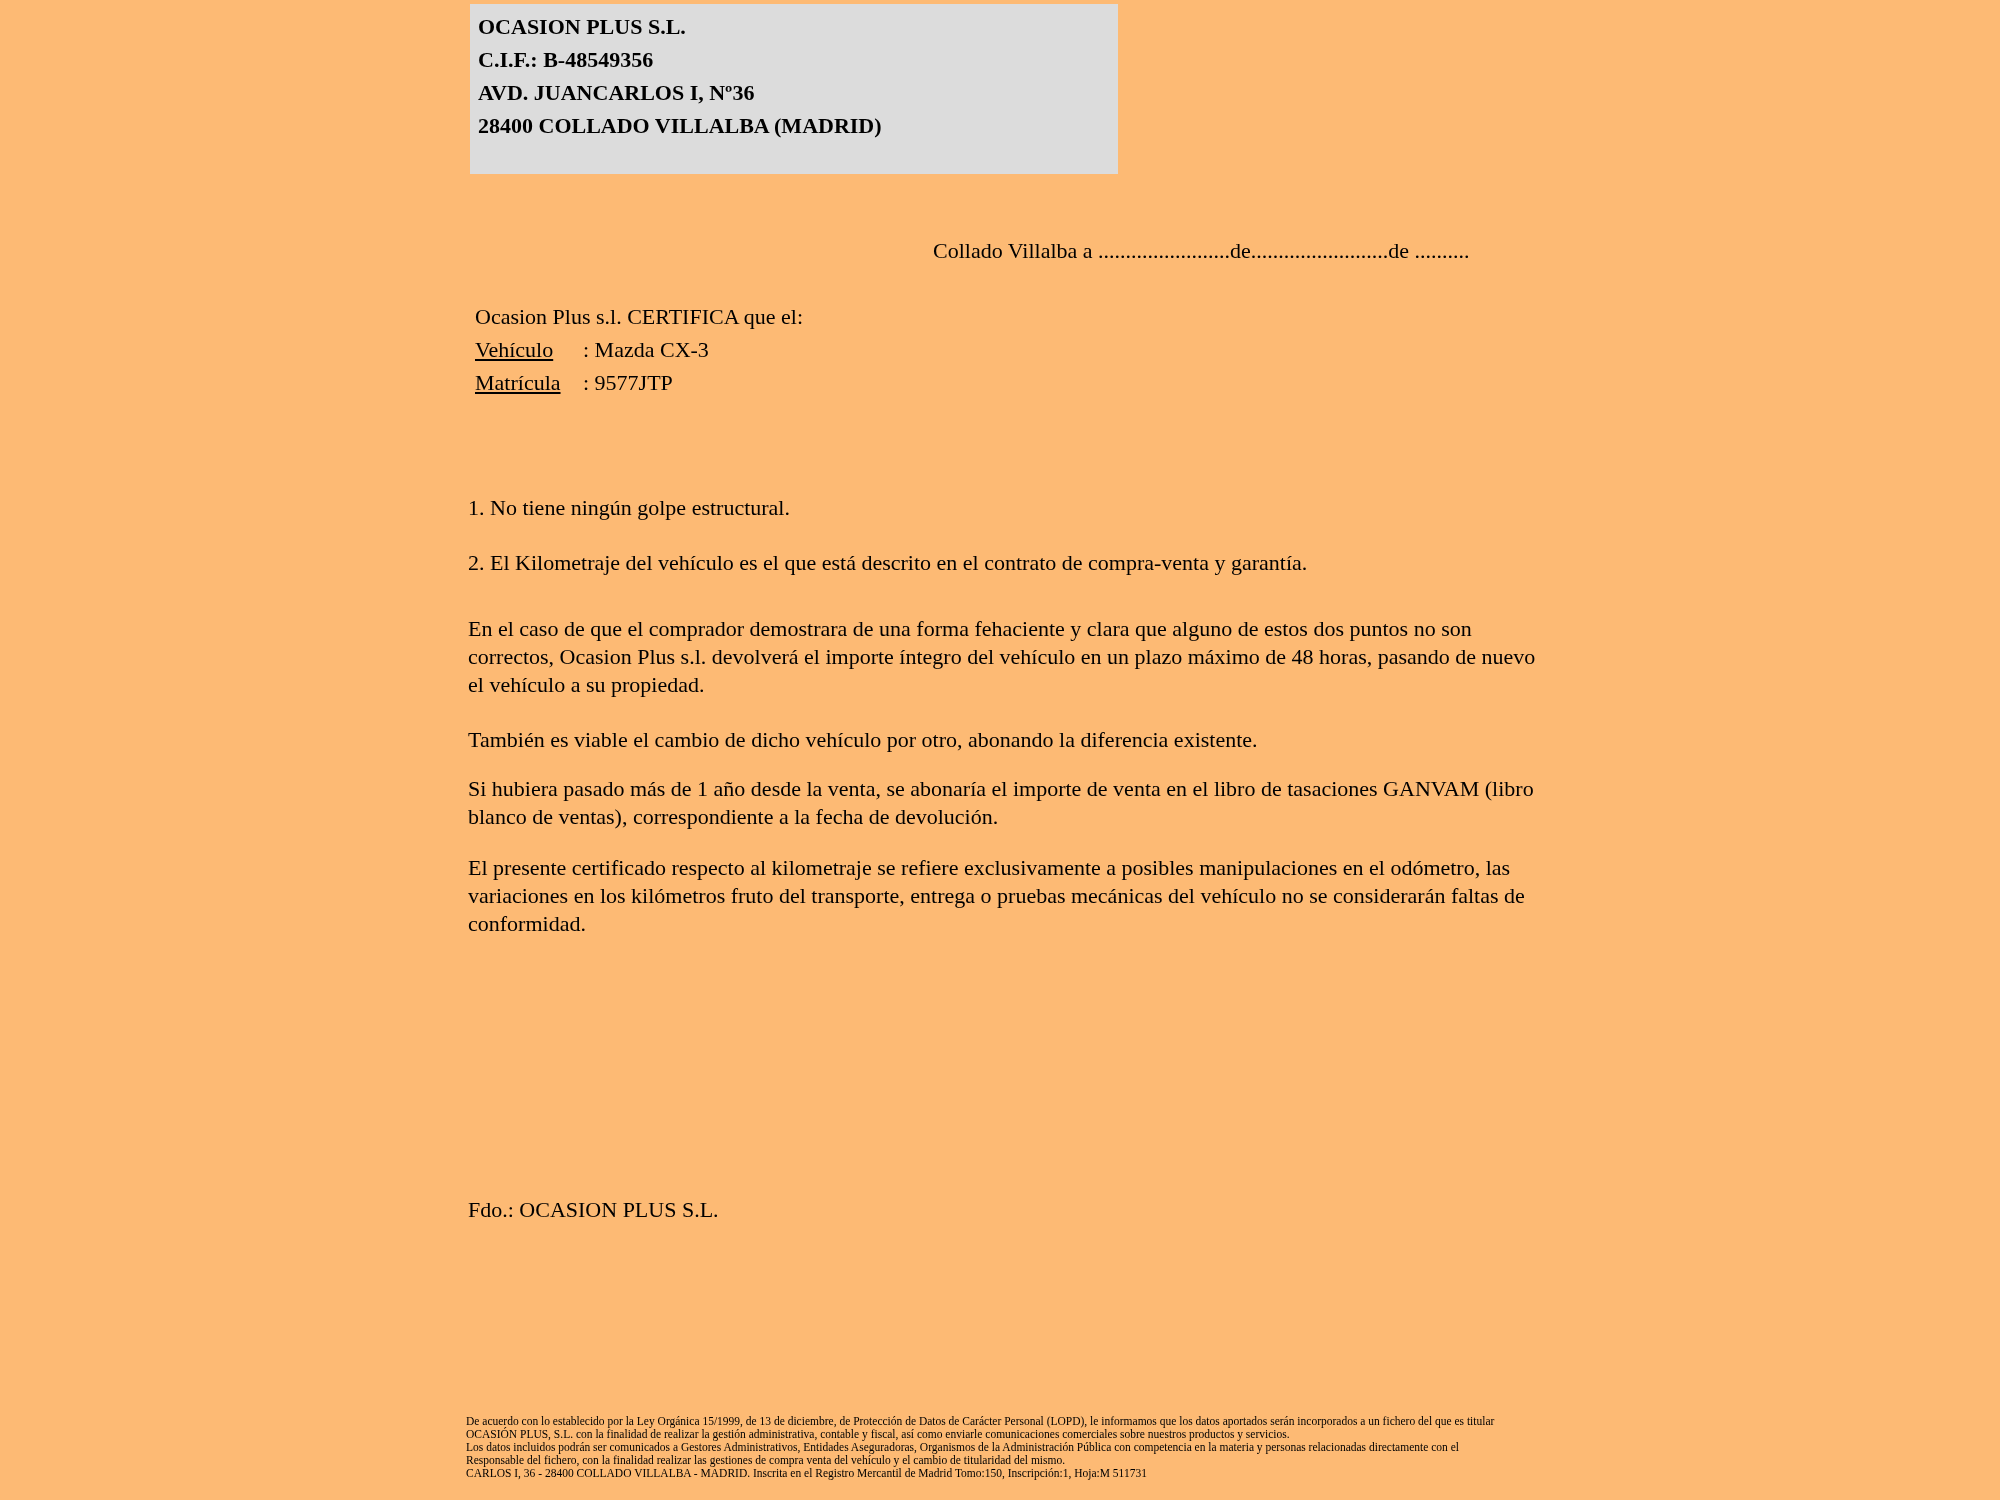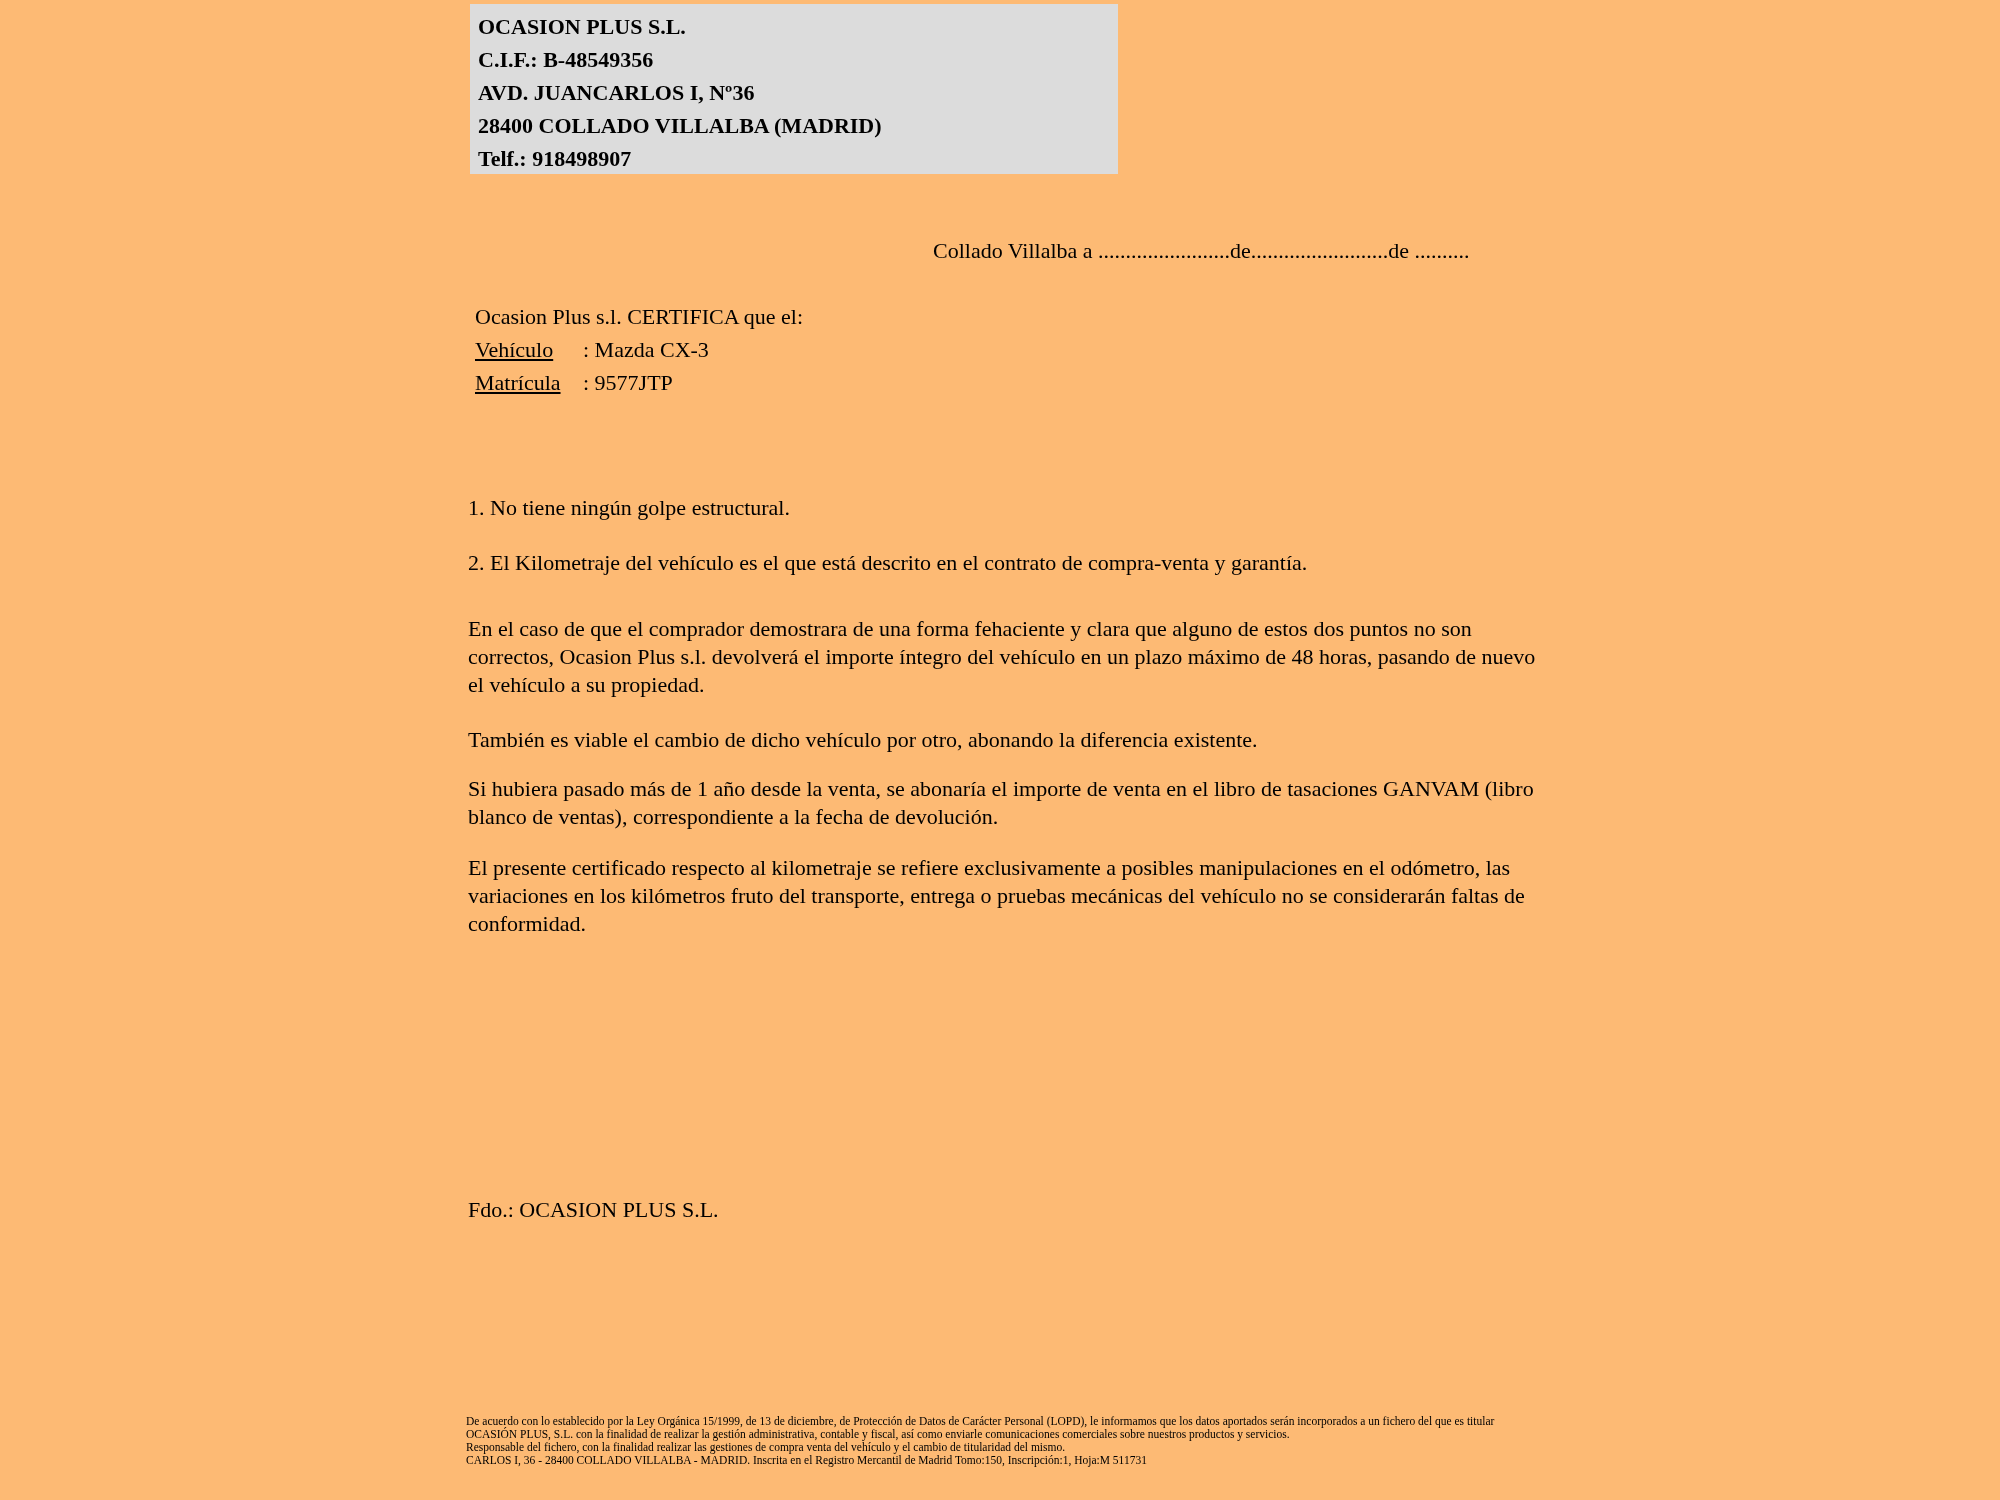--- a/index.html
+++ b/index.html
@@ -97,21 +97,20 @@
 </head>
 <body>
 
 <div class="doc">
 
   <div class="header-box">
     <div class="hline">OCASION PLUS S.L.</div>
     <div class="hline">C.I.F.: B-48549356</div>
     <div class="hline">AVD. JUANCARLOS I, Nº36</div>
     <div class="hline">28400 COLLADO VILLALBA (MADRID)</div>
-    <div class="hline">Telf.: 918498907</div>
   </div>
 
   <div class="date-line">Collado Villalba a ........................de.........................de ..........</div>
 
   <div class="certify">
     <div class="intro">Ocasion Plus s.l. CERTIFICA que el:</div>
     <div class="kv">
       <span class="kv-label">Vehículo</span><span class="kv-value">: Mazda CX-3</span>
     </div>
     <div class="kv">
@@ -125,17 +124,18 @@
   <div class="para para1">En el caso de que el comprador demostrara de una forma fehaciente y clara que alguno de estos dos puntos no son correctos, Ocasion Plus s.l. devolverá el importe íntegro del vehículo en un plazo máximo de 48 horas, pasando de nuevo el vehículo a su propiedad.</div>
   <div class="para para2">También es viable el cambio de dicho vehículo por otro, abonando la diferencia existente.</div>
   <div class="para para3">Si hubiera pasado más de 1 año desde la venta, se abonaría el importe de venta en el libro de tasaciones GANVAM (libro blanco de ventas), correspondiente a la fecha de devolución.</div>
   <div class="para para4">El presente certificado respecto al kilometraje se refiere exclusivamente a posibles manipulaciones en el odómetro, las variaciones en los kilómetros fruto del transporte, entrega o pruebas mecánicas del vehículo no se considerarán faltas de conformidad.</div>
 
   <div class="signature">Fdo.: OCASION PLUS S.L.</div>
 
   <div class="legal">
     <div class="lline">De acuerdo con lo establecido por la Ley Orgánica 15/1999, de 13 de diciembre, de Protección de Datos de Carácter Personal (LOPD), le informamos que los datos aportados serán incorporados a un fichero del que es titular</div>
     <div class="lline">OCASIÓN PLUS, S.L. con la finalidad de realizar la gestión administrativa, contable y fiscal, así como enviarle comunicaciones comerciales sobre nuestros productos y servicios.</div>
+    <div class="lline">Los datos incluidos podrán ser comunicados a Gestores Administrativos, Entidades Aseguradoras, Organismos de la Administración Pública con competencia en la materia y personas relacionadas directamente con el</div>
     <div class="lline">Responsable del fichero, con la finalidad realizar las gestiones de compra venta del vehículo y el cambio de titularidad del mismo.</div>
     <div class="lline">CARLOS I, 36 - 28400 COLLADO VILLALBA - MADRID. Inscrita en el Registro Mercantil de Madrid Tomo:150, Inscripción:1, Hoja:M 511731</div>
   </div>
 
 </div>
 
 </body></html>

